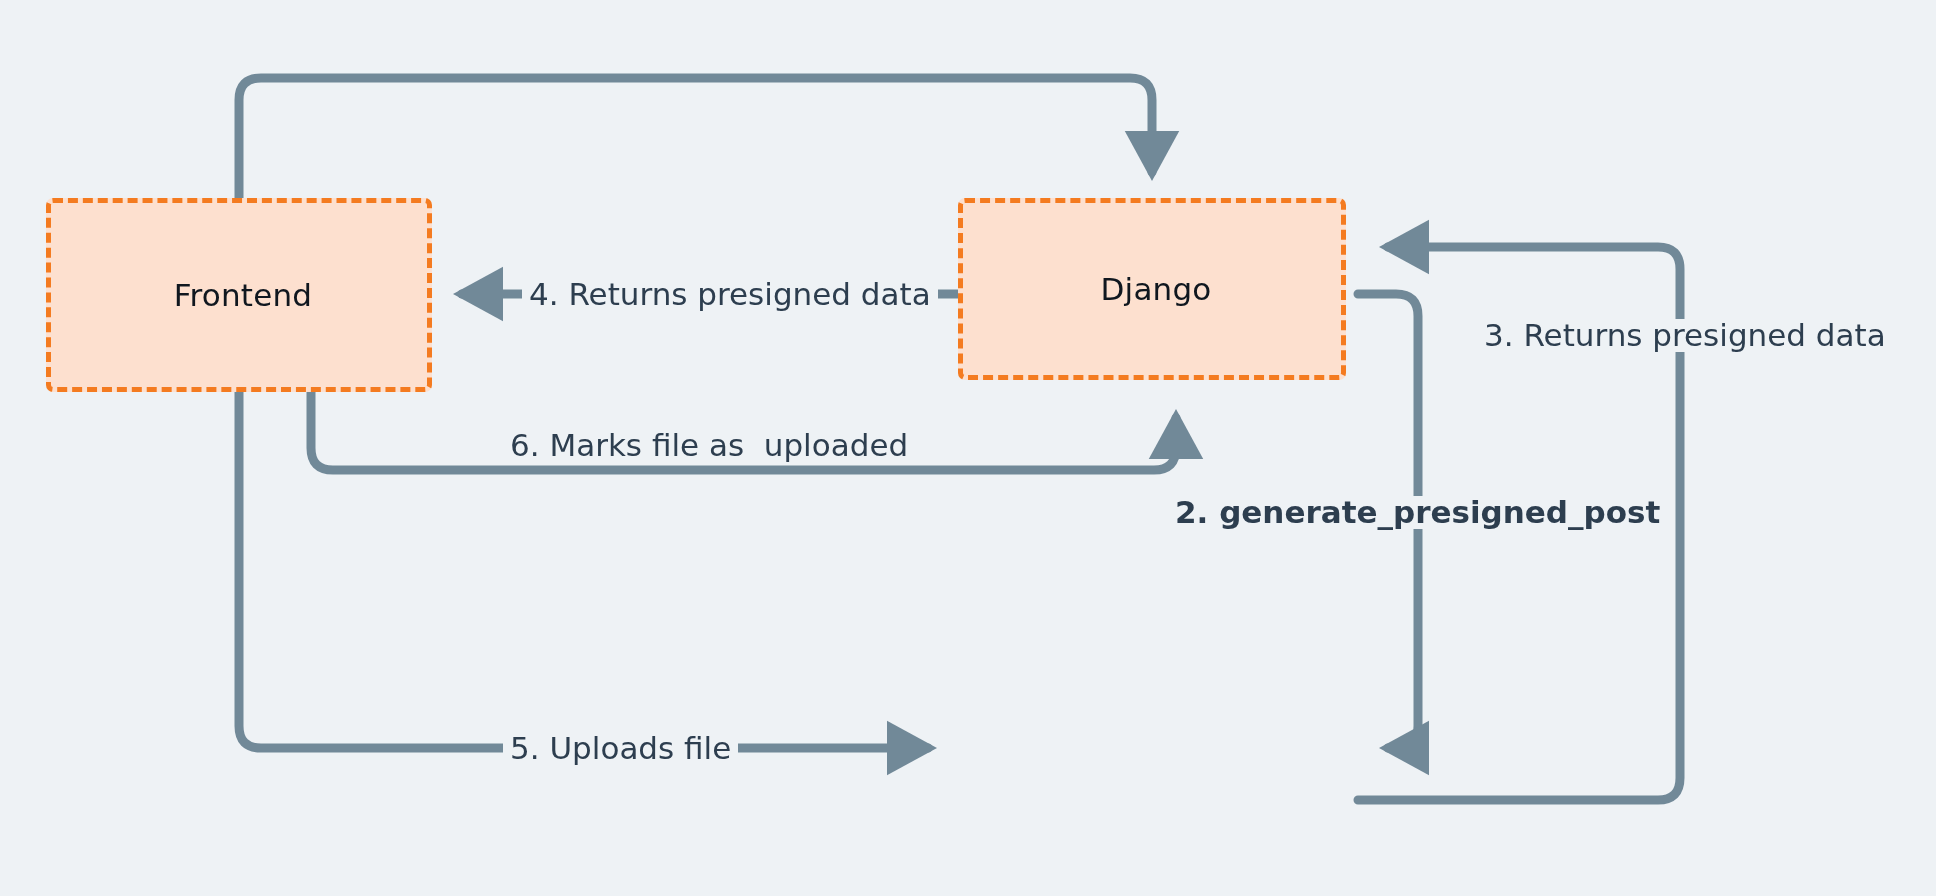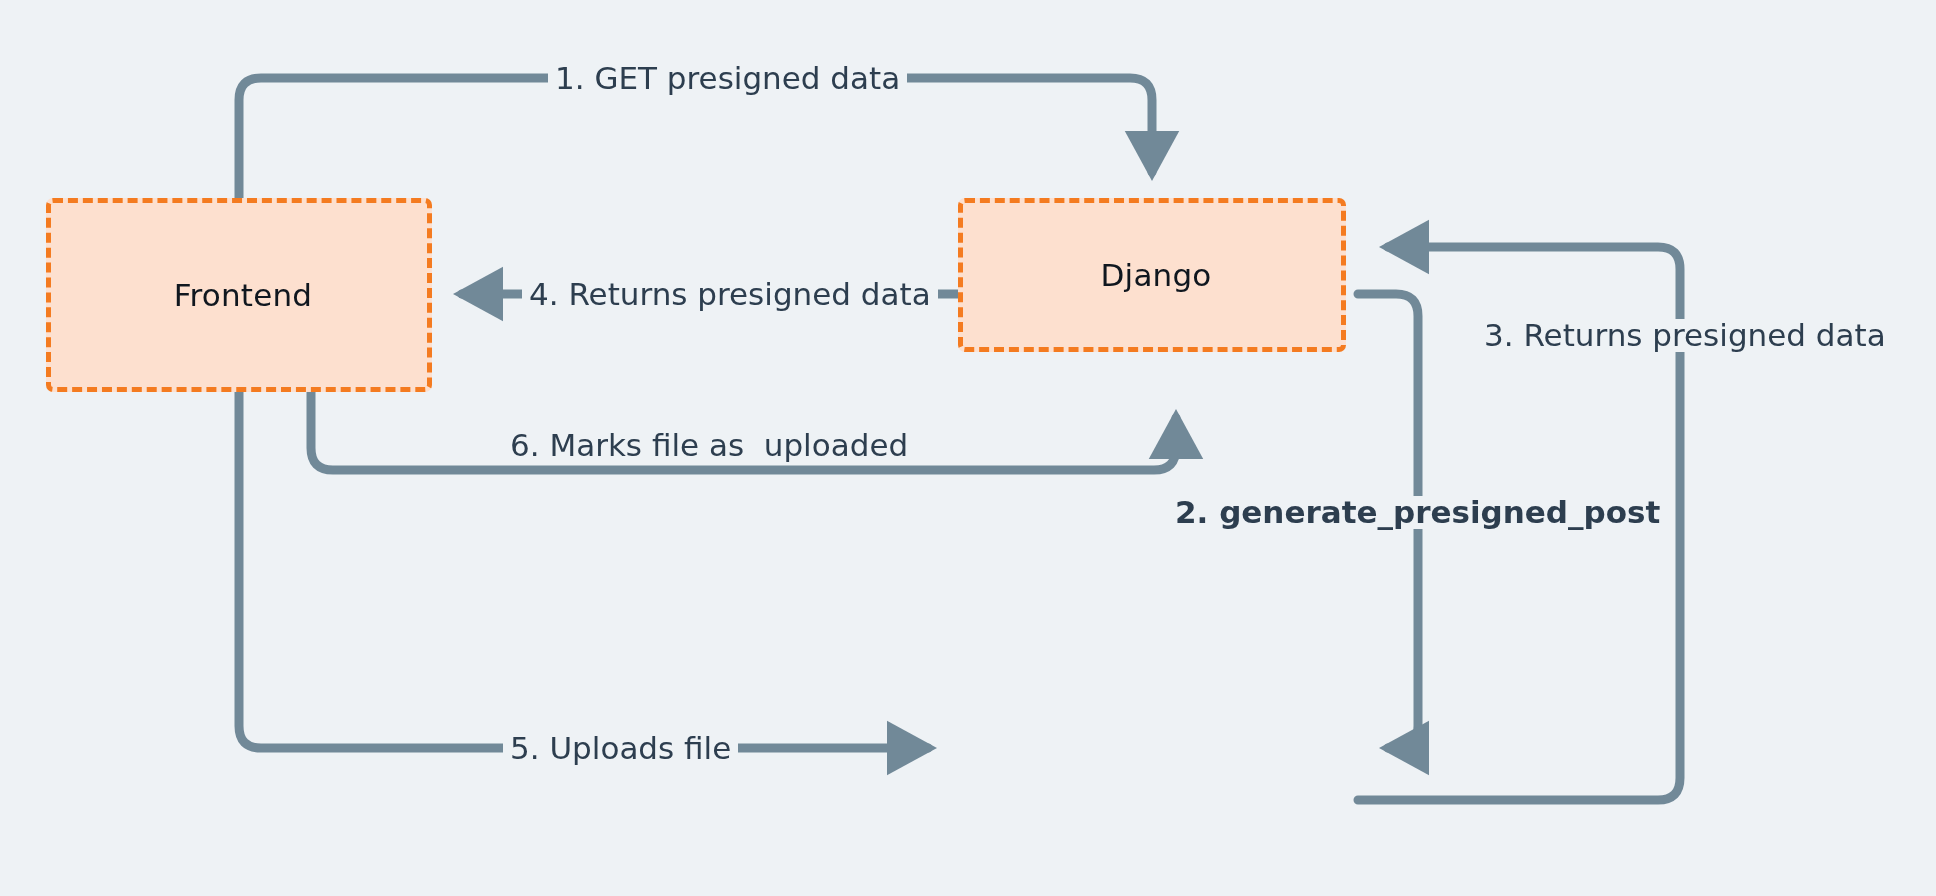--- a/index.html
+++ b/index.html
@@ -78,26 +78,25 @@
 
     <path d="M239,392 L239,726 Q239,748 261,748 L928,748" fill="none" stroke="#718998" stroke-width="9" stroke-linecap="round" marker-end="url(#ah)"></path>
 
     <path d="M311,392 L311,448 Q311,470 333,470 L1154,470 Q1176,470 1176,448 L1176,418" fill="none" stroke="#718998" stroke-width="9" stroke-linecap="round" marker-end="url(#ah)"></path>
   </svg>
 
   <div class="node" style="left:46px; top:198px; width:386px; height:194px;">
     <span class="node-label">Frontend</span>
   </div>
 
-  <div class="node" style="left:958px; top:198px; width:388px; height:154px;">
+  <div class="node" style="left:958px; top:198px; width:388px; height:182px;">
     <span class="node-label">Django</span>
   </div>
 
 
-  <div class="edge-label" style="left:548px; top:62px;">1. GET presigned data</div>
 
   <div class="edge-label" style="left:522px; top:278px;">4. Returns presigned data</div>
 
   <div class="edge-label" style="left:503px; top:429px;">6. Marks file as  uploaded</div>
 
   <div class="edge-label" style="left:1168px; top:496px;font-weight:bold;">2. generate_presigned_post</div>
 
   <div class="edge-label" style="left:1477px; top:319px;">3. Returns presigned data</div>
 
   <div class="edge-label" style="left:503px; top:732px;">5. Uploads file</div>

